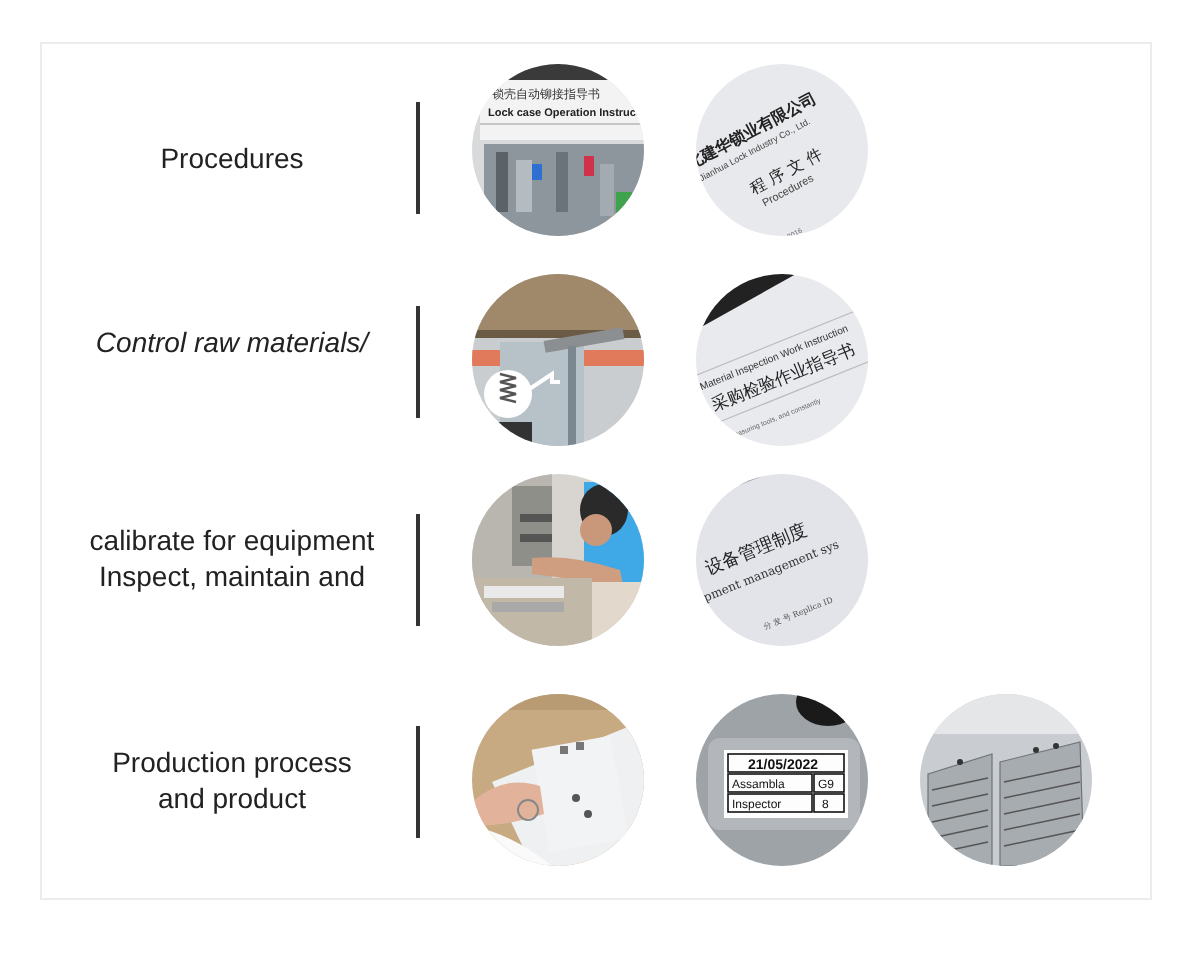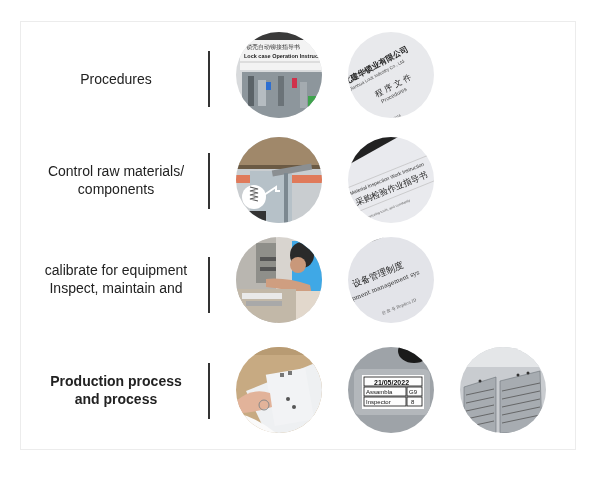--- a/index.html
+++ b/index.html
@@ -52,23 +52,22 @@
           <text x="0" y="38" font-size="4.5" fill="#444" font-family="Liberation Sans, sans-serif">Jianhua Lock Industry Co., Ltd.</text>
           <text x="20" y="56" font-size="8" fill="#222" font-family="DejaVu Serif, serif">程 序 文 件</text>
           <text x="22" y="64" font-size="5.5" fill="#444" font-family="Liberation Sans, sans-serif">Procedures</text>
           <text x="6" y="84" font-size="3.5" fill="#666" font-family="Liberation Sans, sans-serif">GB/T19001-2016</text>
         </g>
       </svg>
     </div>
   </div>
 
   <div class="row" style="top:131px;">
-    <div class="label" style="top:9px;">
+    <div class="label" style="top:9px;font-style:italic;">
       <div>Control raw materials/</div>
-      <div>components</div>
     </div>
     <div class="divider" style="top:0px;"></div>
 
     <div class="circle" style="left:215px;top:-16px;">
       <svg viewBox="0 0 86 86">
         <rect width="86" height="86" fill="#c9cdd0"></rect>
         <rect x="0" y="0" width="86" height="28" fill="#a0886a"></rect>
         <rect x="0" y="28" width="86" height="4" fill="#6b5a44"></rect>
         <rect x="0" y="38" width="86" height="8" fill="#e07a5a"></rect>
         <rect x="14" y="34" width="42" height="52" fill="#b6c1c8"></rect>
@@ -126,23 +125,23 @@
         <g transform="rotate(-22 43 43)">
           <text x="6" y="36" font-size="9" fill="#222" font-family="DejaVu Serif, serif">设备管理制度</text>
           <text x="-6" y="48" font-size="6" fill="#333" font-family="DejaVu Serif, serif">uipment management sys</text>
           <text x="22" y="72" font-size="4" fill="#555" font-family="DejaVu Serif, serif">分 发 号 Replica ID</text>
         </g>
       </svg>
     </div>
   </div>
 
   <div class="row" style="top:340px;">
-    <div class="label" style="top:10px;font-weight:bold;">
+    <div class="label" style="top:10px;">
       <div>Production process</div>
-      <div>and process</div>
+      <div>and product</div>
     </div>
     <div class="divider" style="top:1px;"></div>
 
     <div class="circle" style="left:215px;top:-15px;">
       <svg viewBox="0 0 86 86">
         <rect width="86" height="86" fill="#c7aa82"></rect>
         <rect x="0" y="0" width="86" height="8" fill="#b89b73"></rect>
         <path d="M10 44 L84 14 L86 20 L86 86 L30 86 Z" fill="#eef0f2"></path>
         <rect x="34" y="24" width="40" height="52" fill="#f2f3f5" transform="rotate(-10 54 50)"></rect>
         <rect x="44" y="26" width="4" height="4" fill="#777"></rect>

